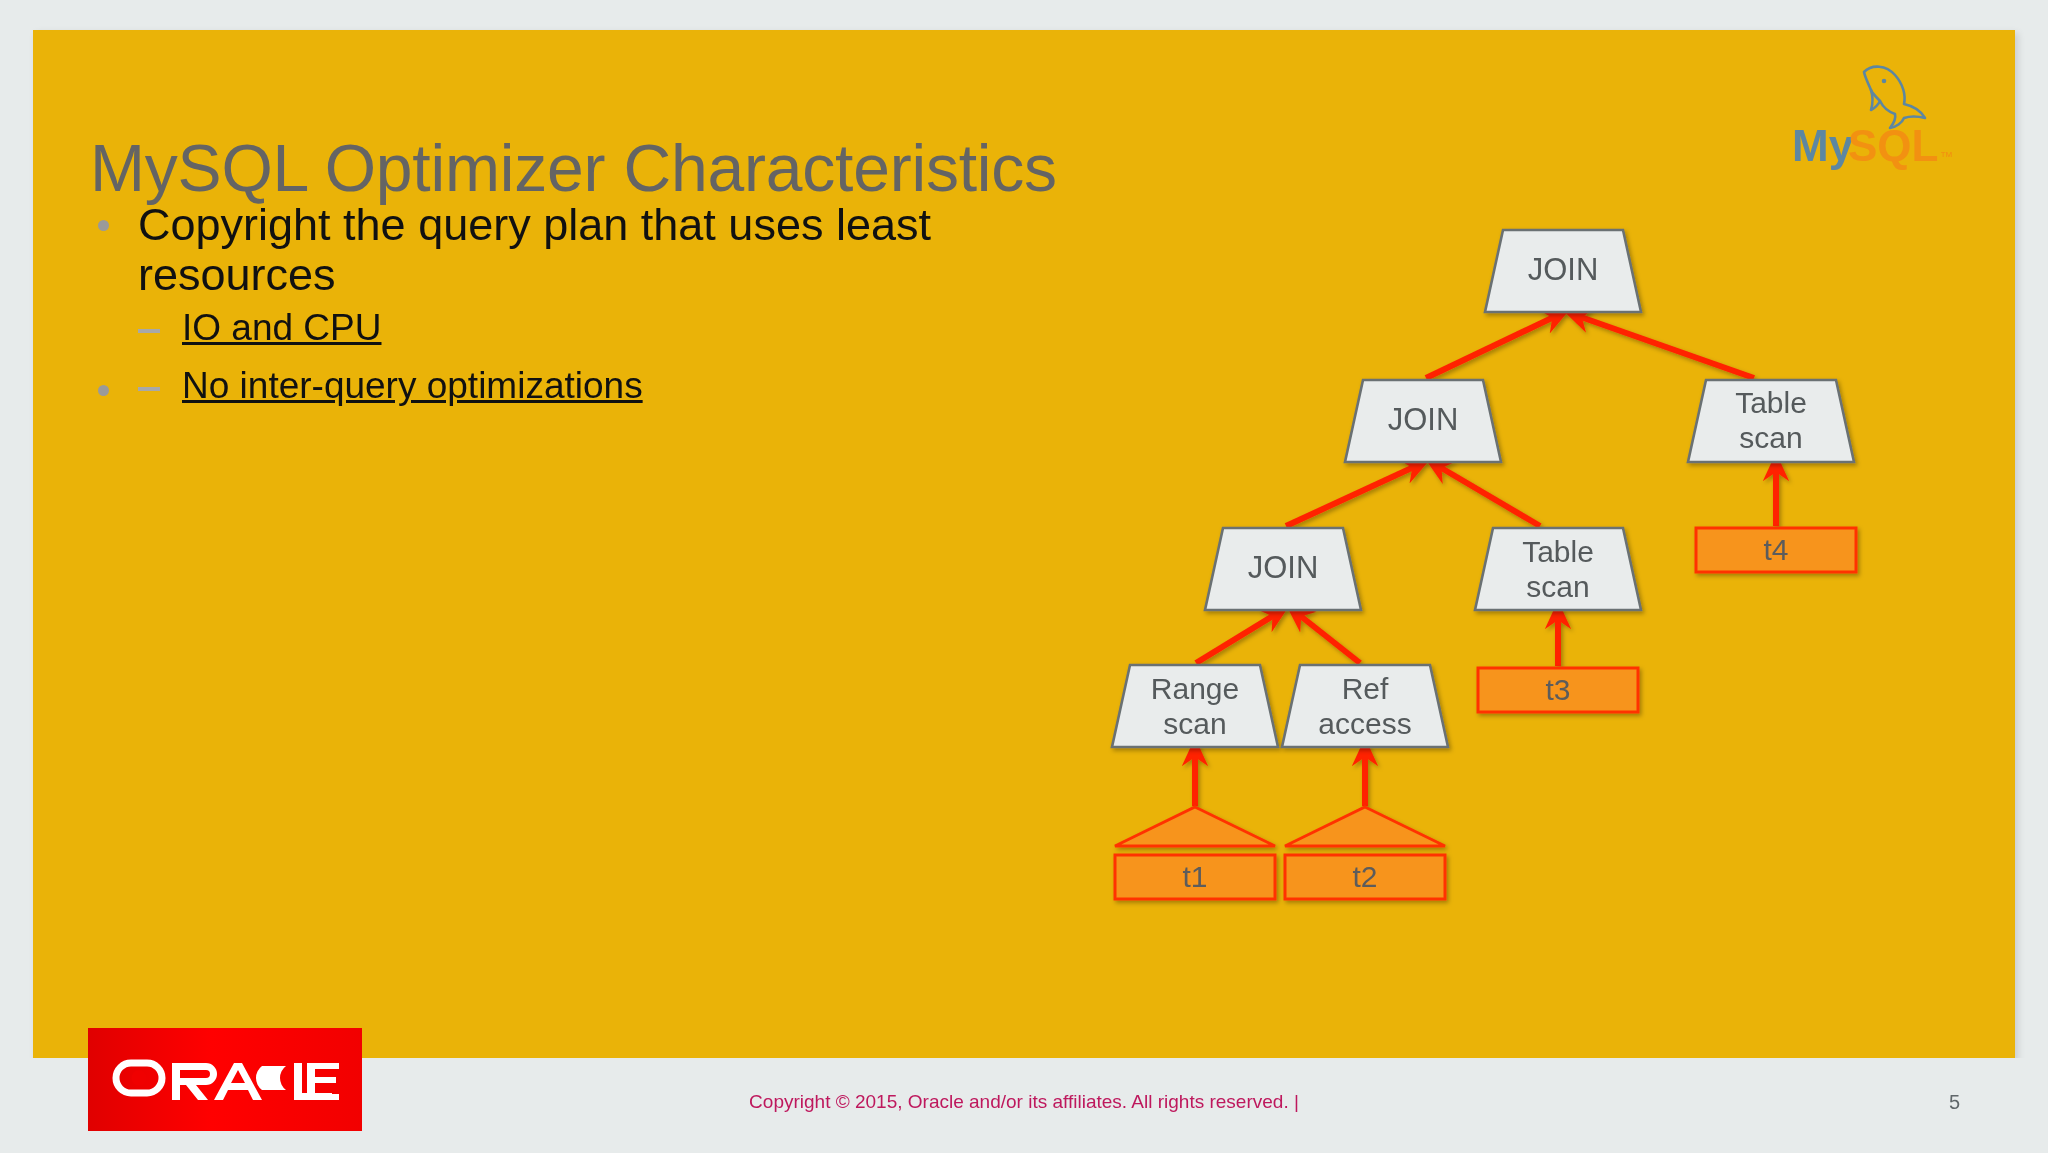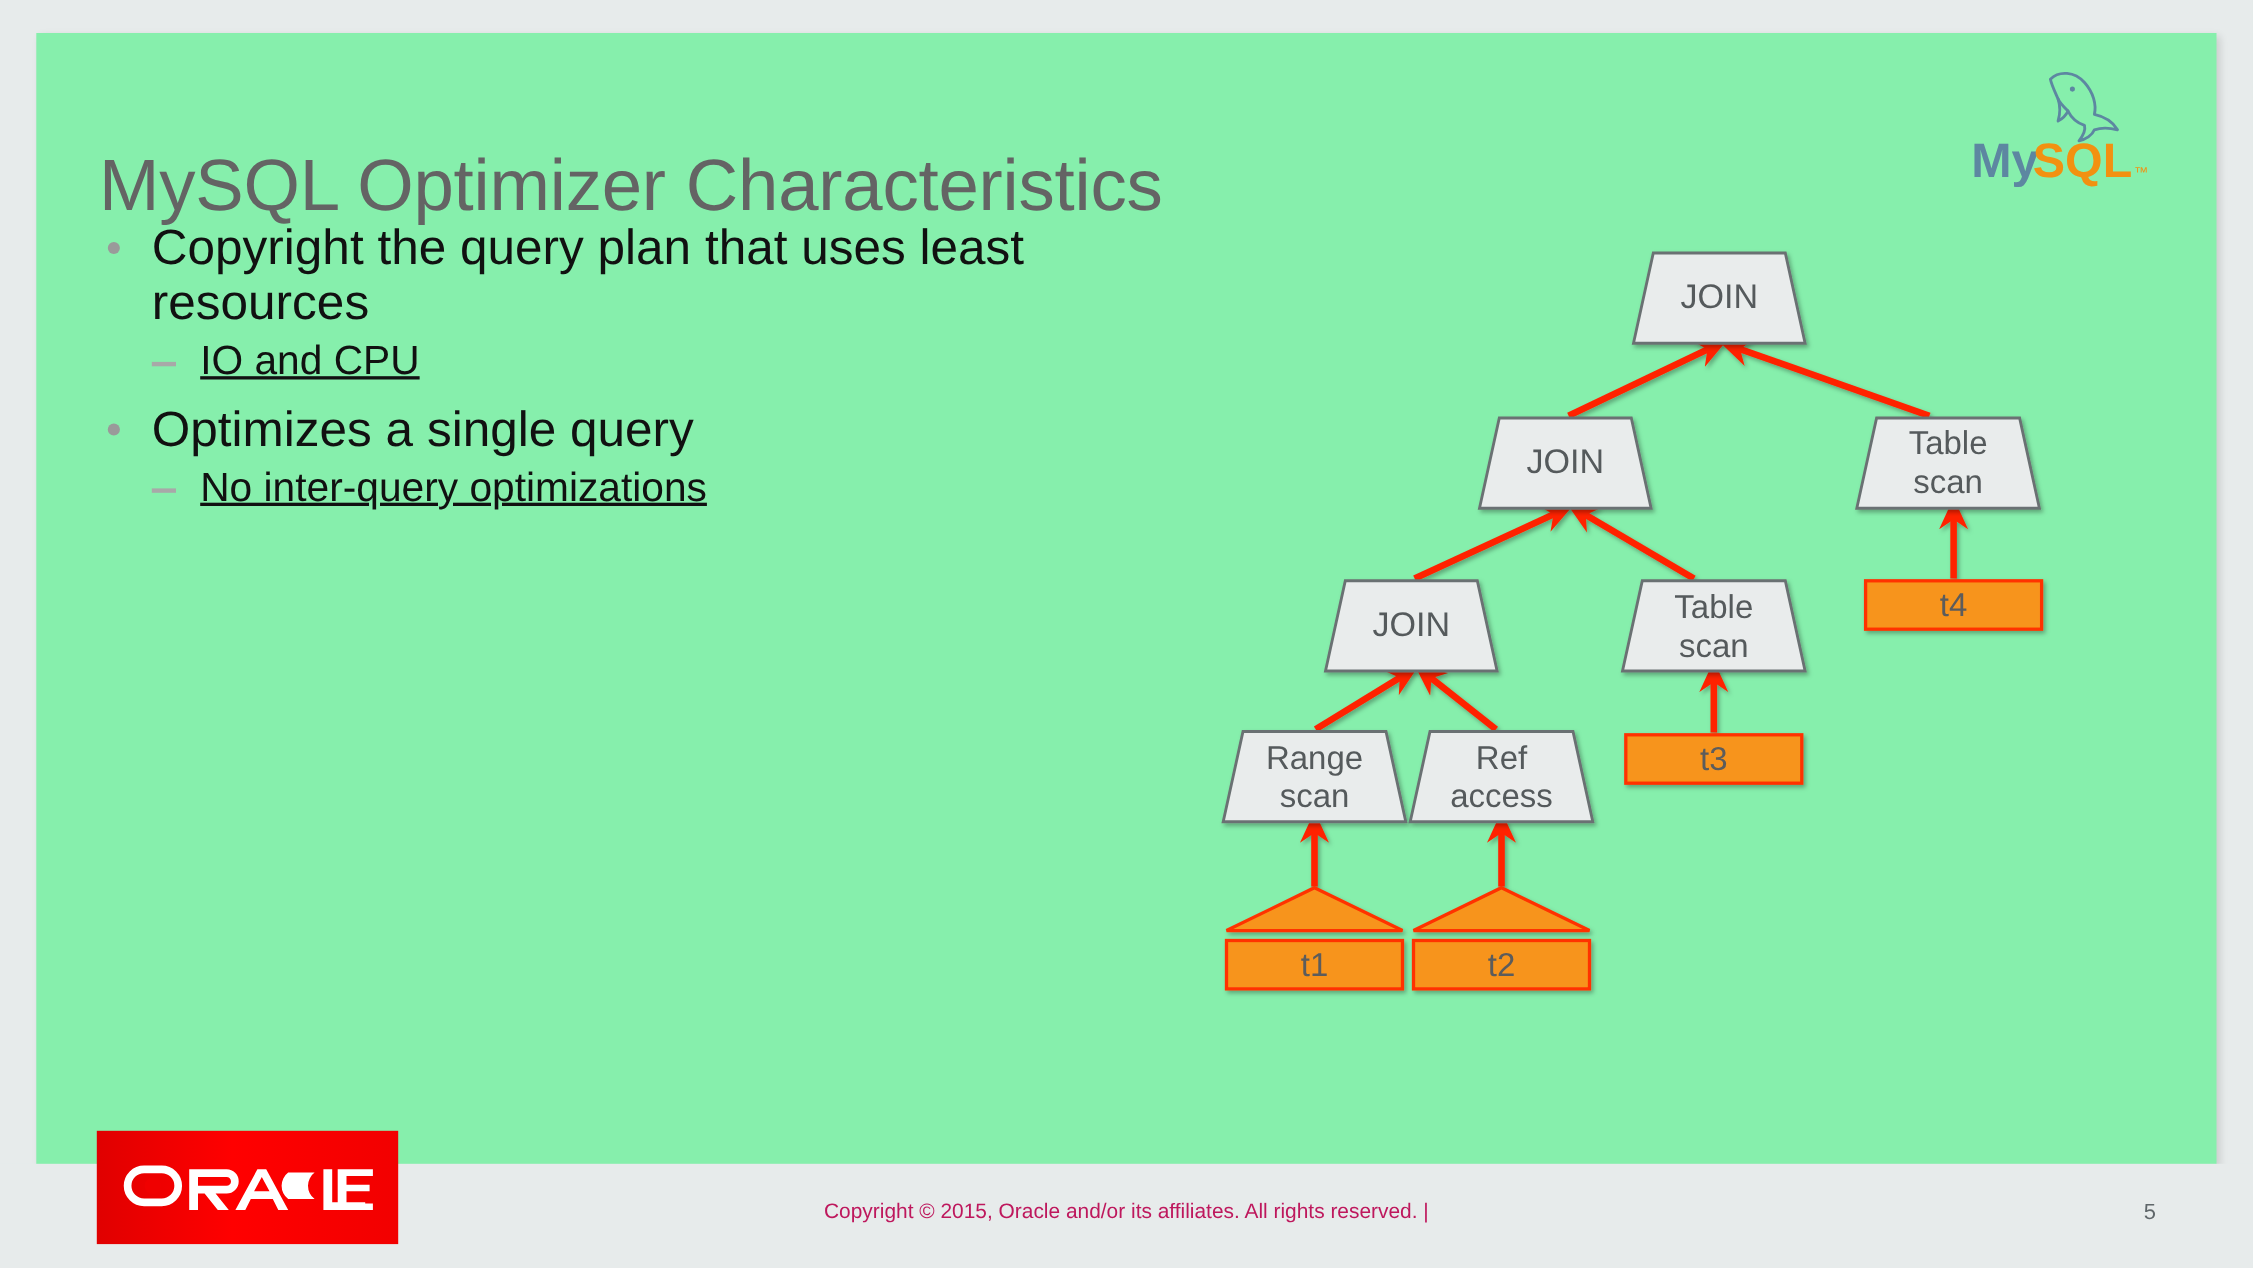--- a/index.html
+++ b/index.html
@@ -21,21 +21,21 @@
     background: #e7ebeb;
   }
 
   
   .slide-canvas {
     position: absolute;
     left: 33px;
     top: 30px;
     width: 1982px;
     height: 1030px;
-    background: #86efac;
+    background: #eab308;
     box-shadow: 3px 3px 7px rgba(0,0,0,0.13);
   }
 
   
   .slide-title {
     position: absolute;
     left: 57px;
     top: 100px;
     font-size: 66px;
     font-weight: 400;
@@ -181,21 +181,20 @@
         <span>Copyright the query plan that uses least resources</span>
       </p>
 
       <p class="b2">
         <span class="dash"></span>
         <span>IO and CPU</span>
       </p>
 
       <p class="b1">
         <span class="dot"></span>
-        <span>Optimizes a single query</span>
       </p>
 
       <p class="b2">
         <span class="dash"></span>
         <span>No inter-query optimizations</span>
       </p>
 
 
     </div>
 

